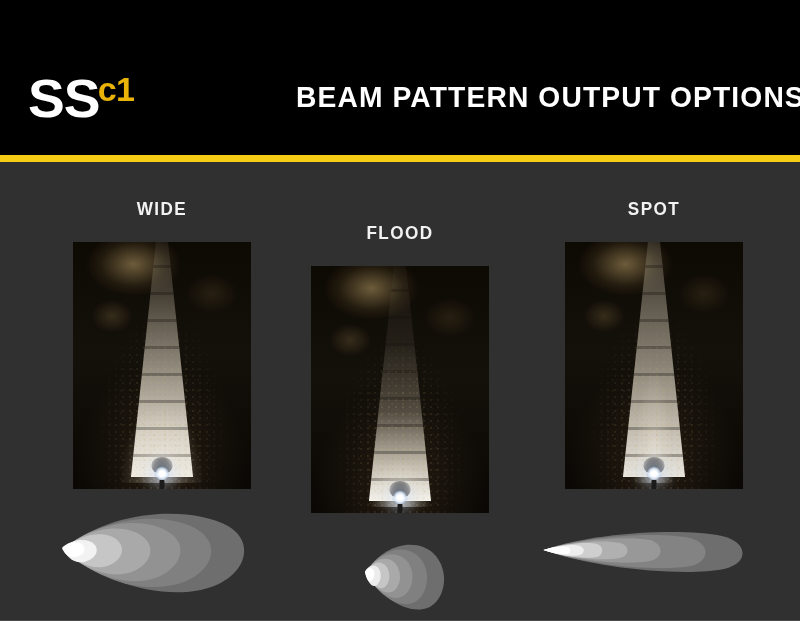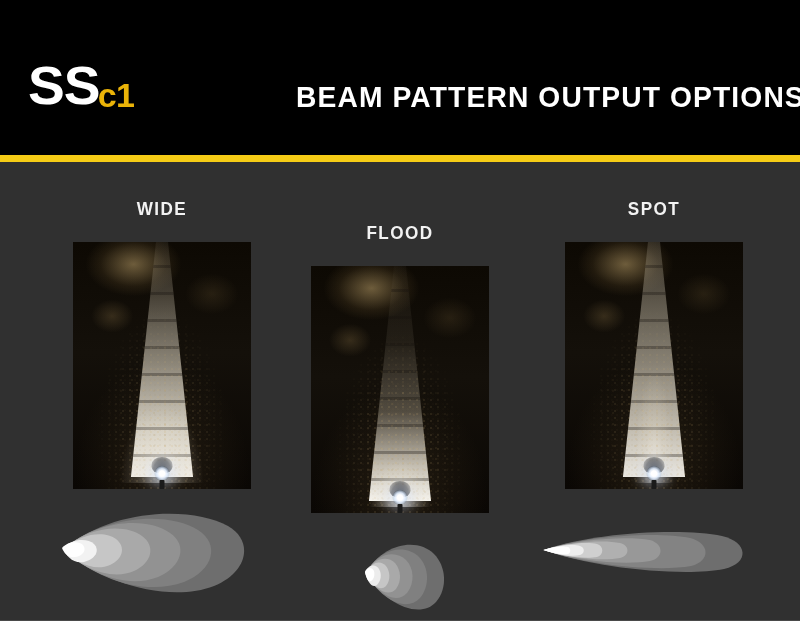--- a/index.html
+++ b/index.html
@@ -26,23 +26,23 @@
   .header {
     position: absolute;
     left: 0; top: 0;
     width: 800px;
     height: 155px;
     background: #000000;
   }
   .logo {
     position: absolute;
     left: 28px;
-    top: 59px;
+    top: 72px;
     display: flex;
-    align-items: flex-end;
+    align-items: flex-start;
     line-height: 1;
     white-space: nowrap;
   }
   .logo-ss {
     font-family: "Liberation Sans", sans-serif;
     font-size: 53px;
     font-weight: bold;
     color: #ffffff;
     letter-spacing: -1px;
     transform: scaleX(1.04);

